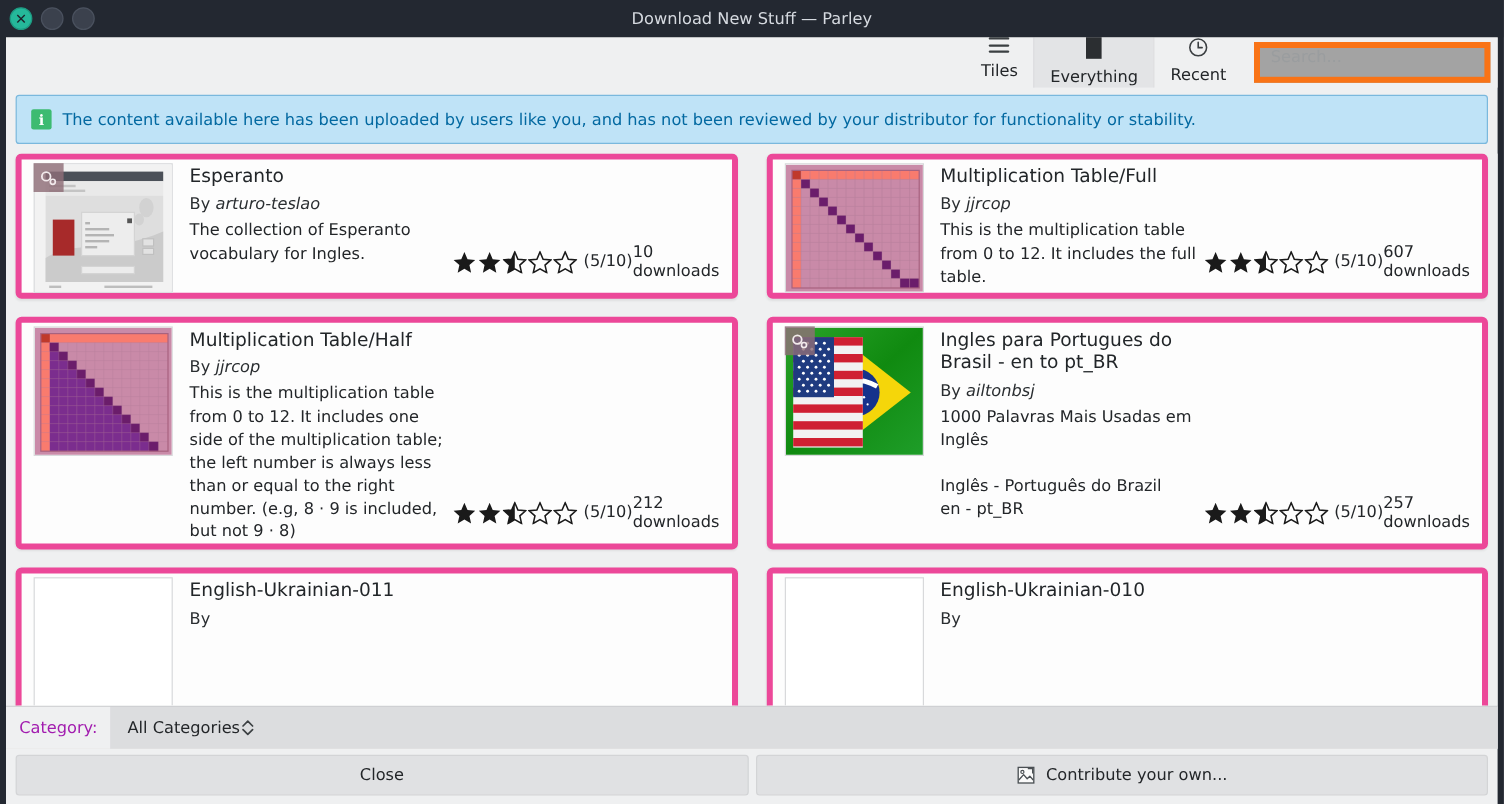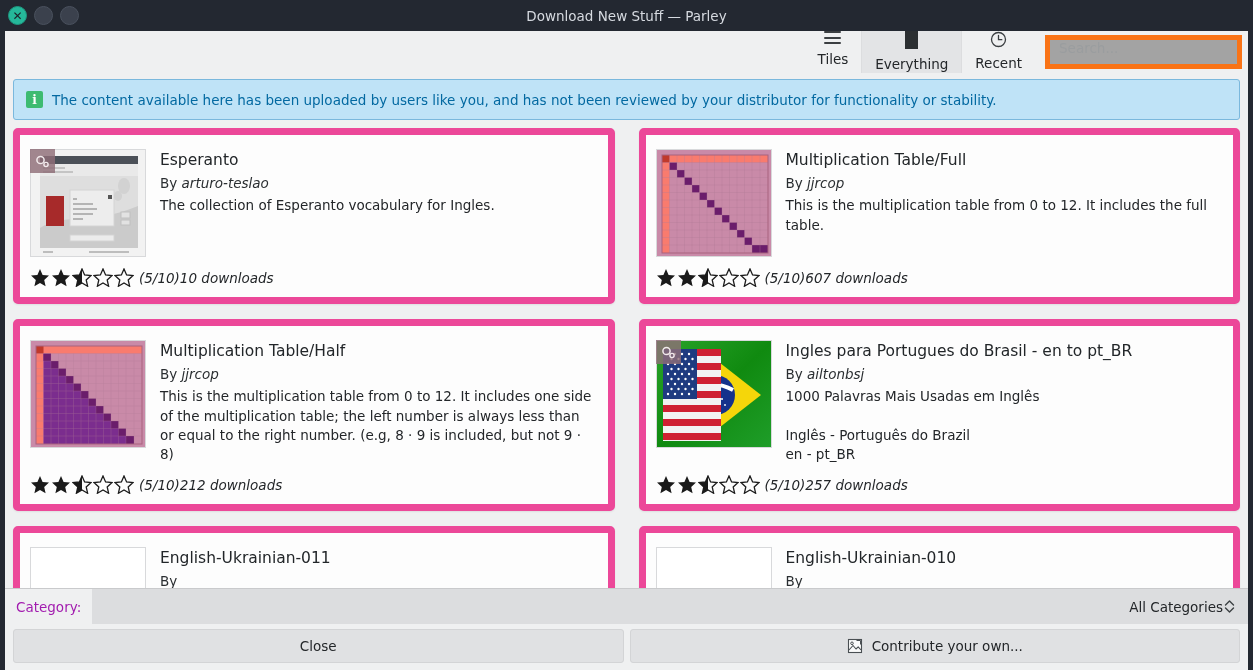--- a/index.html
+++ b/index.html
@@ -104,24 +104,24 @@
     padding: 0 8px;
     position: relative;
   }
   .grid {
     display: grid;
     grid-template-columns: 1fr 1fr;
     gap: 15px 24px;
   }
   .card {
     background: #fdfdfd;
-    border: 7px solid #ec4899;
+    border: 5px solid #ec4899;
     border-radius: 5px;
-    padding: 14px 10px 0 10px;
-    display: flex; flex-direction: column;
+    padding: 3px 10px 0 10px;
+    display: flex; 
     box-shadow: 0 1px 2px rgba(0,0,0,0.07);
   }
   .card-top { display: flex; gap: 14px; }
   .thumb-wrap { position: relative; flex: 0 0 auto; }
   .thumb {
     width: 116px; height: 108px;
     background: #ffffff;
     border: 1px solid #d8d9db;
     overflow: hidden; position: relative;
   }
@@ -135,39 +135,38 @@
   .badge svg { display: block; }
   .card-meta { flex: 1 1 auto; min-width: 0; padding-top: 2px; }
   .c-title { font-size: 15.5px; color: #222629; line-height: 1.25; margin-bottom: 5px; }
   .c-by { font-size: 13.5px; color: #2a2e31; margin-bottom: 5px; }
   .c-by em { font-style: italic; }
   .c-desc { font-size: 13.5px; color: #232629; line-height: 1.42; white-space: pre-line; }
   .card-bottom {
     margin-top: auto;
     display: flex; align-items: center; justify-content: flex-start;
     padding: 11px 0 10px 0;
-    font-style: italic;
   }
   .rating { display: flex; align-items: center; gap: 5px; }
   .stars { display: flex; gap: 1px; }
   .rtext { font-size: 13.5px; color: #232629; }
   .dls { font-size: 13.5px; color: #232629; }
   
   .catbar {
     flex: 0 0 36px; height: 36px;
     background: #dcdddf;
     display: flex; align-items: stretch;
     border-top: 1px solid #c9cacc;
   }
   .catlabel {
     display: flex; align-items: center; padding: 0 11px;
     font-size: 13.5px; color: #a21caf; background: #eff0f1;
   }
   .catselect {
-    flex: 1 1 auto; display: flex; align-items: center; justify-content: flex-end;
+    flex: 1 1 auto; display: flex; align-items: center; justify-content: flex-start;
     padding: 0 12px 0 14px; font-size: 13.5px; color: #232629;
     cursor: pointer; background: #dcdddf;
   }
   .chev { display: flex; flex-direction: column; gap: 2px; color: #3c4043; }
   
   .footer {
     flex: 0 0 46px; height: 46px;
     background: #eff0f1;
     display: flex; align-items: center; gap: 6px;
     padding: 5px 8px 8px 8px;

